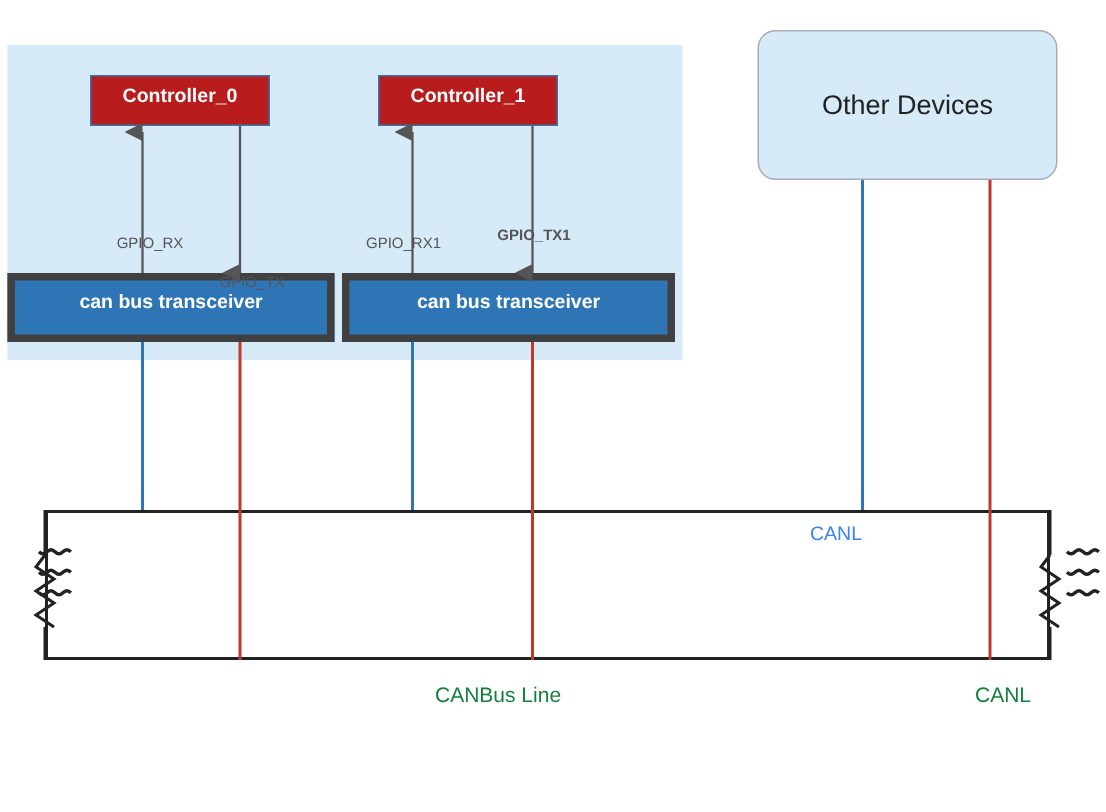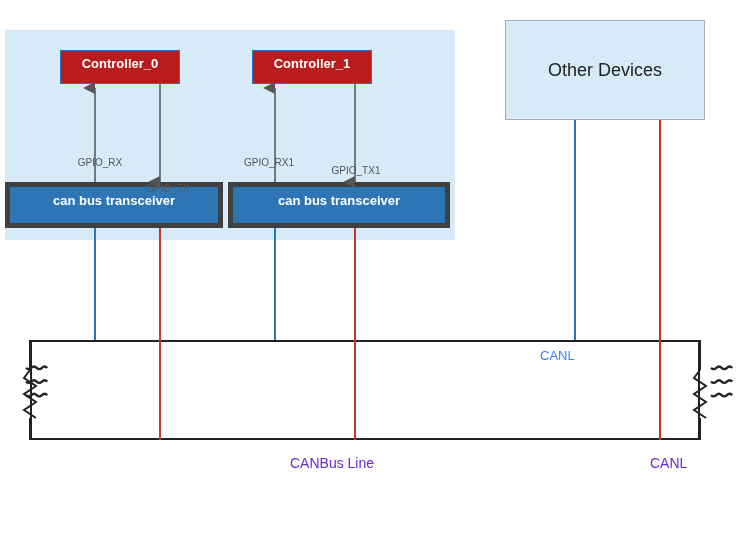--- a/index.html
+++ b/index.html
@@ -88,39 +88,39 @@
     .resistor {
       position: absolute;
       font-size: 24px;
       color: #222;
     }
 
     
     .bottom-label {
       position: absolute;
       font-size: 14px;
-      color: #6d28d9;
+      color: #15803d;
       text-align: right;
     }
 
     
     .canl-label {
       position: absolute;
       font-size: 13px;
       color: #3b82f6;
     }
   </style>
 </head>
 <body>
 
 <div id="diagram">
 
   <div class="bg-region" style="left:5px; top:30px; width:450px; height:210px;"></div>
 
-  <div class="other-devices-box" style="left:505px; top:20px; width:200px; height:100px;">
+  <div class="other-devices-box" style="left:505px; top:20px; width:200px; height:100px;border-radius:12px;">
     <span>Other Devices</span>
   </div>
 
   <div class="controller-box" style="left:60px; top:50px; width:120px; height:34px;">
     <span>Controller_0</span>
   </div>
 
   <div class="controller-box" style="left:240px; top:50px; width:120px; height:34px;margin-left:12px;">
     <span>Controller_1</span>
   </div>
@@ -129,21 +129,21 @@
     <span>can bus transceiver</span>
   </div>
 
   <div class="transceiver-box" style="left:228px; top:182px; width:222px; height:46px;">
     <span>can bus transceiver</span>
   </div>
 
   <div class="gpio-label" style="left:70px; top:157px; width:60px;">GPIO_RX</div>
   <div class="gpio-label" style="left:138px; top:157px; width:60px;margin-top:26px;">GPIO_TX</div>
   <div class="gpio-label" style="left:235px; top:157px; width:68px;">GPIO_RX1</div>
-  <div class="gpio-label" style="left:322px; top:165px; width:68px;">GPIO_TX1</div>
+  <div class="gpio-label" style="left:322px; top:152px; width:68px;font-weight:bold;">GPIO_TX1</div>
 
   <div class="bus-box" style="left:30px; top:340px; width:670px; height:100px;"></div>
 
   <div class="canl-label" style="left:540px; top:348px;">CANL</div>
 
   <div class="resistor" style="left:15px; top:365px; transform: rotate(90deg); font-size:28px; color:#222;">⌇⌇⌇</div>
 
   <div class="resistor" style="left:700px; top:365px; transform: rotate(90deg); font-size:28px; color:#222;">⌇⌇⌇</div>
 
   <div class="bottom-label" style="left:290px; top:455px;">CANBus Line</div>

